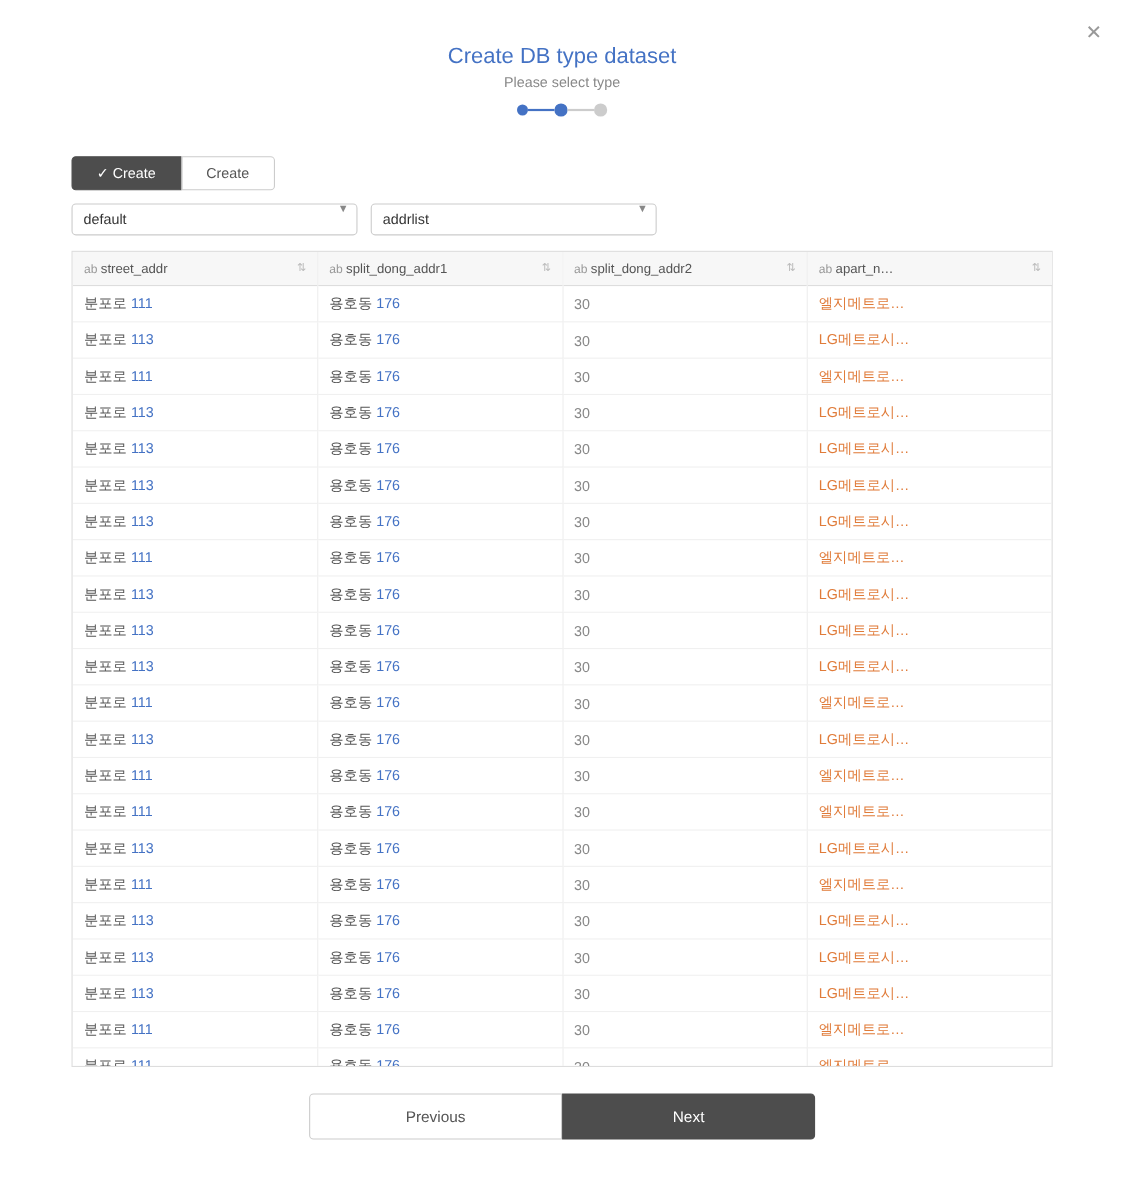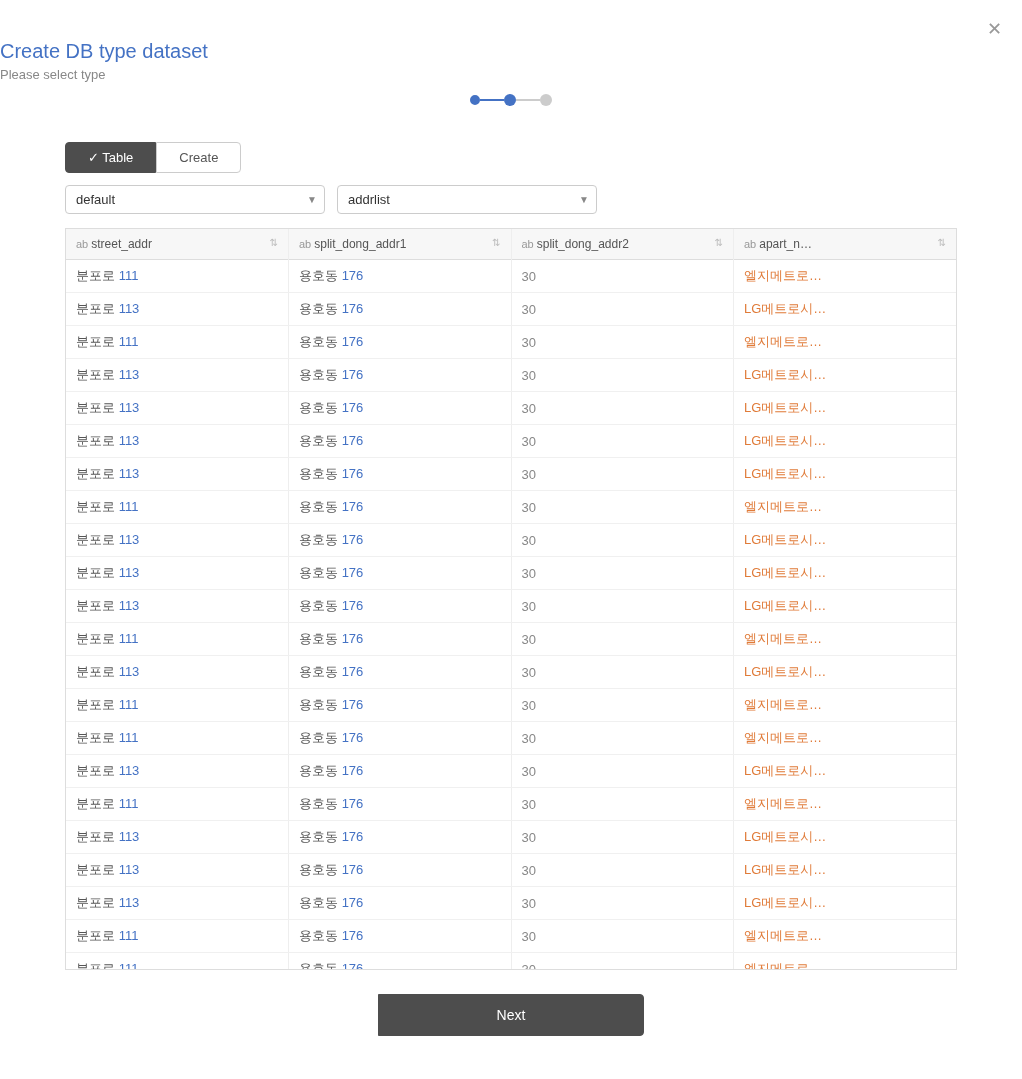--- a/index.html
+++ b/index.html
@@ -17,21 +17,21 @@
       top: 20px;
       right: 20px;
       cursor: pointer;
       font-size: 18px;
       color: #999;
       background: none;
       border: none;
       line-height: 1;
     }
     .header {
-      text-align: left;
+      text-align: center;
       padding-top: 40px;
       padding-bottom: 16px;
     }
     .header-title {
       font-size: 20px;
       color: #4472c4;
       font-weight: 400;
       margin-bottom: 4px;
     }
     .header-subtitle {
@@ -96,21 +96,20 @@
     }
     .selectors {
       display: flex;
       gap: 12px;
       padding: 0 65px;
       margin-bottom: 14px;
     }
     .selector {
       position: relative;
       display: flex;
-      align-items: center;
     }
     .selector select {
       appearance: none;
       border: 1px solid #ccc;
       border-radius: 4px;
       padding: 6px 28px 6px 10px;
       font-size: 13px;
       color: #333;
       background: #fff;
       cursor: pointer;
@@ -185,21 +184,21 @@
       width: 230px;
       border: 1px solid #ccc;
       border-radius: 4px 0 0 4px;
       background: #fff;
       color: #555;
       font-size: 14px;
       cursor: pointer;
     }
     .btn-next {
       padding: 12px 0;
-      width: 266px;
+      width: 230px;
       border: 1px solid #4d4d4d;
       border-radius: 0 4px 4px 0;
       background: #4d4d4d;
       color: #fff;
       font-size: 14px;
       cursor: pointer;
     }
   </style>
 </head>
 <body>
@@ -212,21 +211,21 @@
   <div class="stepper">
     <div class="step-dot completed"></div>
     <div class="step-line"></div>
     <div class="step-dot active"></div>
     <div class="step-line inactive"></div>
     <div class="step-dot"></div>
   </div>
 </div>
 
 <div class="toolbar">
-  <button class="tab-btn active">✓  Table</button>
+  <button class="tab-btn active">✓  Create</button>
   <button class="tab-btn">Create</button>
 </div>
 
 <div class="selectors">
   <div class="selector">
     <select>
       <option>default</option>
     </select>
     <span class="selector-arrow">▼</span>
   </div>
@@ -393,14 +392,15 @@
             <td><span style="color: rgb(85, 85, 85);">용호동 </span><span style="color: rgb(68, 114, 196);">176</span></td>
             <td style="color: rgb(136, 136, 136);">30</td>
             <td style="color: rgb(224, 123, 57);">엘지메트로…</td>
           </tr>
         </tbody>
     </table>
   </div>
 </div>
 
 <div class="footer-btns">
+  <button class="btn-prev">Previous</button>
   <button class="btn-next">Next</button>
 </div>
 
 </body></html>

